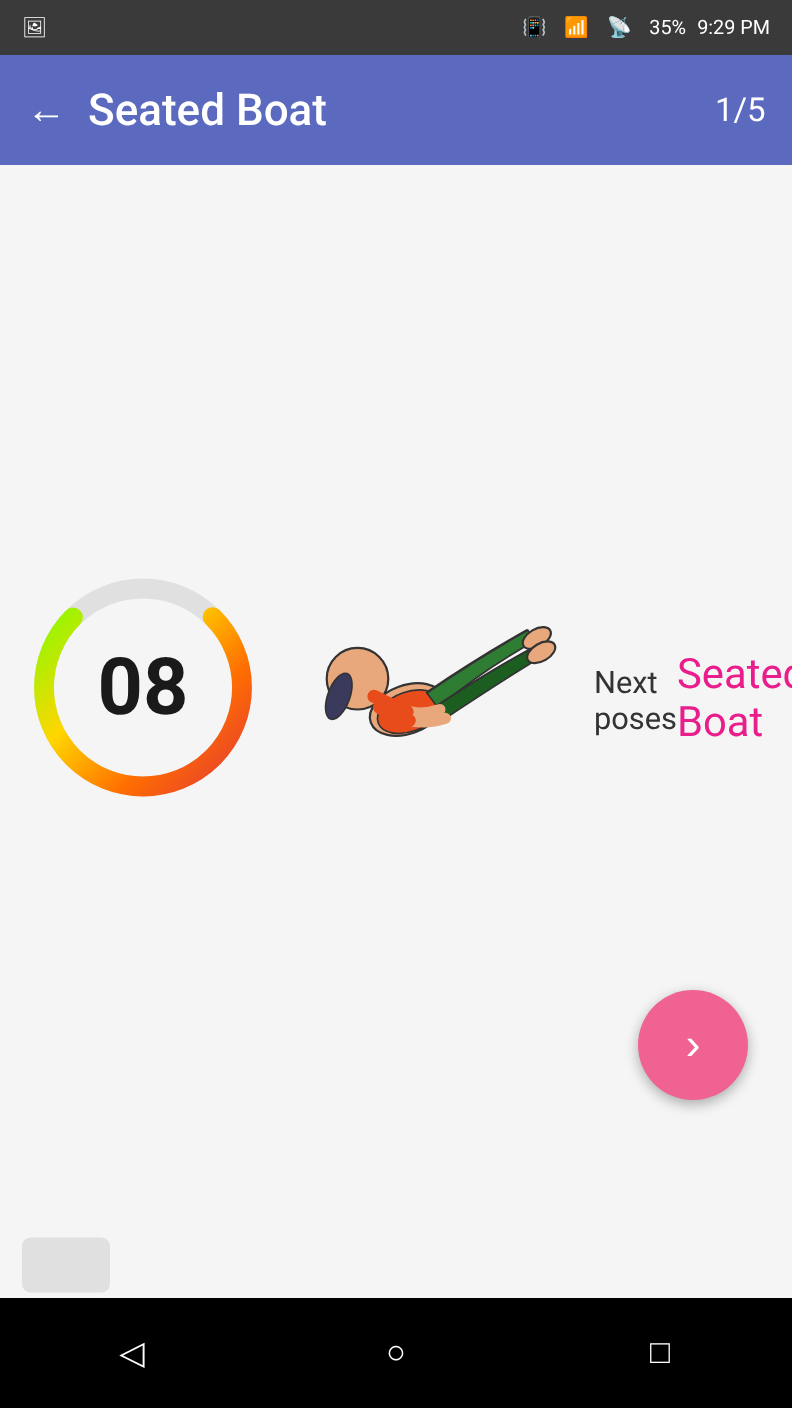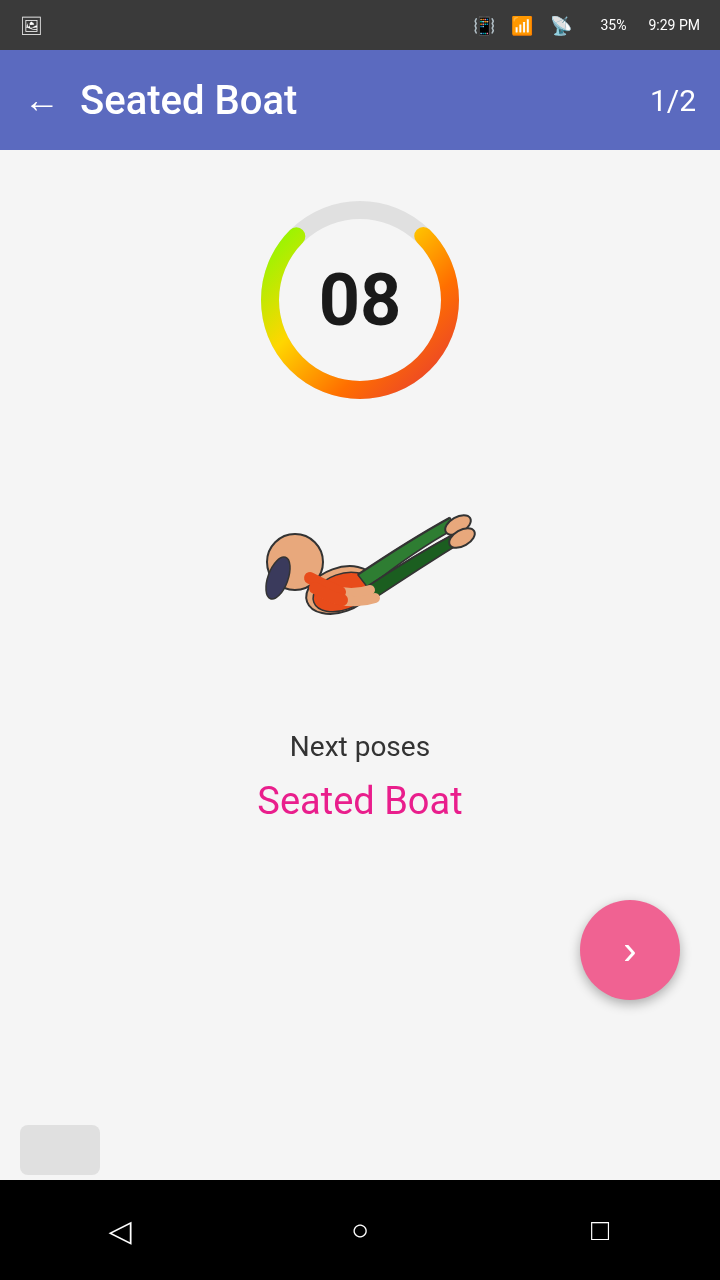--- a/index.html
+++ b/index.html
@@ -28,22 +28,21 @@
       display: flex;
       align-items: center;
     }
     .status-icon {
       color: white;
       font-size: 18px;
       margin-right: 6px;
     }
     .status-text {
       color: white;
-      font-size: 14px;
-      margin-left: 12px;
+      font-size: 18px;
     }
 
     
     .app-bar {
       background: #5b6abf;
       height: 100px;
       display: flex;
       align-items: center;
       padding: 0 24px;
     }
@@ -64,21 +63,21 @@
     .page-indicator {
       color: white;
       font-size: 30px;
     }
 
     
     .main-content {
       flex: 1;
       background: #f5f5f5;
       display: flex;
-      flex-direction: column;
+      flex-direction: row;
       align-items: center;
       padding: 40px 20px 20px;
       position: relative;
     }
 
     
     .timer-container {
       position: relative;
       width: 220px;
       height: 220px;
@@ -186,21 +185,21 @@
   <span class="status-icon">📳</span>
   <span class="status-icon">📶</span>
   <span class="status-icon">📡</span>
   <span class="status-text">35%</span>
   <span class="status-text">9:29 PM</span>
 </div>
 
 <div class="app-bar">
   <button class="back-btn">←</button>
   <span class="app-title">Seated Boat</span>
-  <span class="page-indicator">1/2</span>
+  <span class="page-indicator">1/5</span>
 </div>
 
 <div class="main-content">
 
   <div class="timer-container">
     <svg class="timer-svg" width="220" height="220" viewBox="0 0 220 220">
 
       <circle cx="110" cy="110" r="90" fill="none" stroke="#e0e0e0" stroke-width="18"></circle>
 
       <defs>

